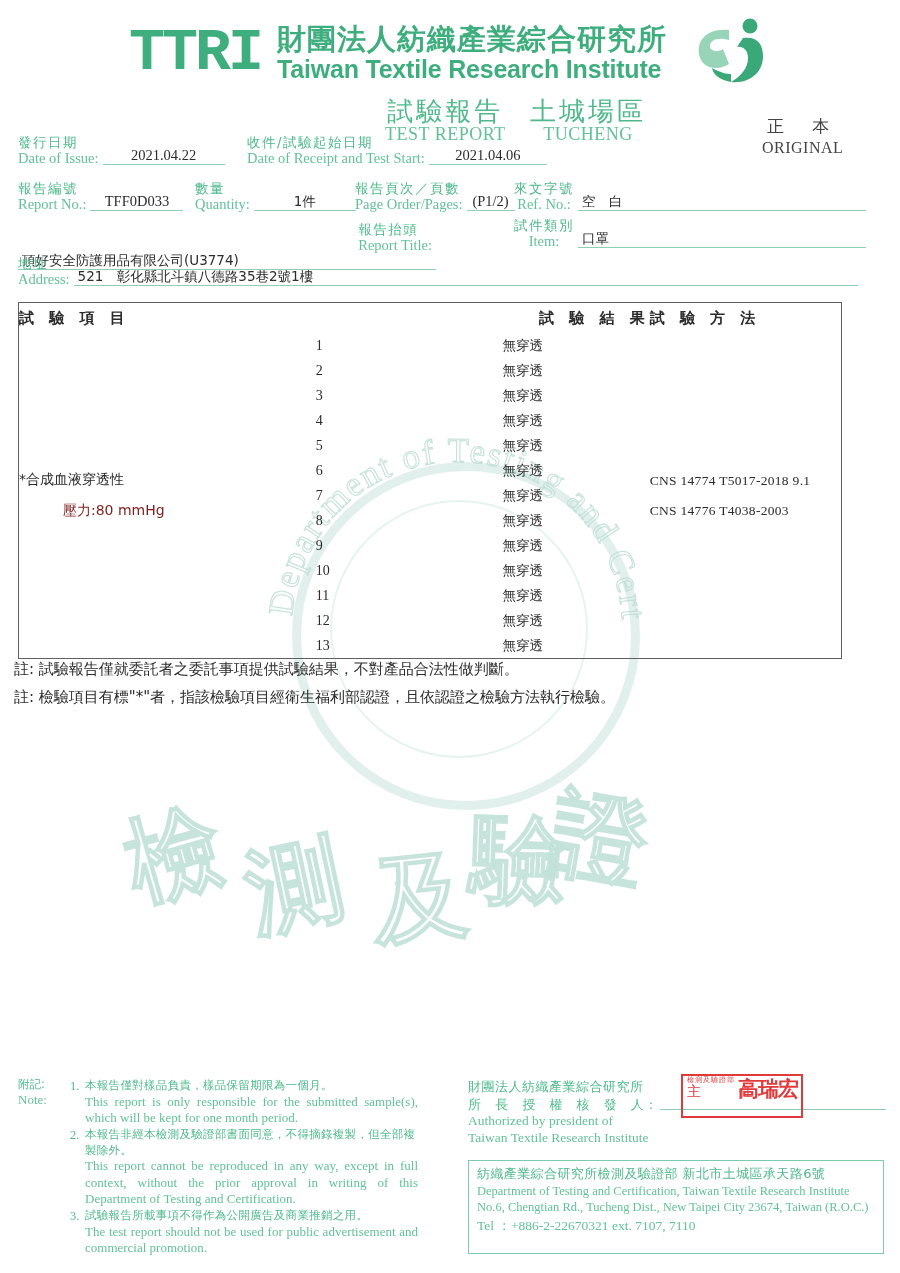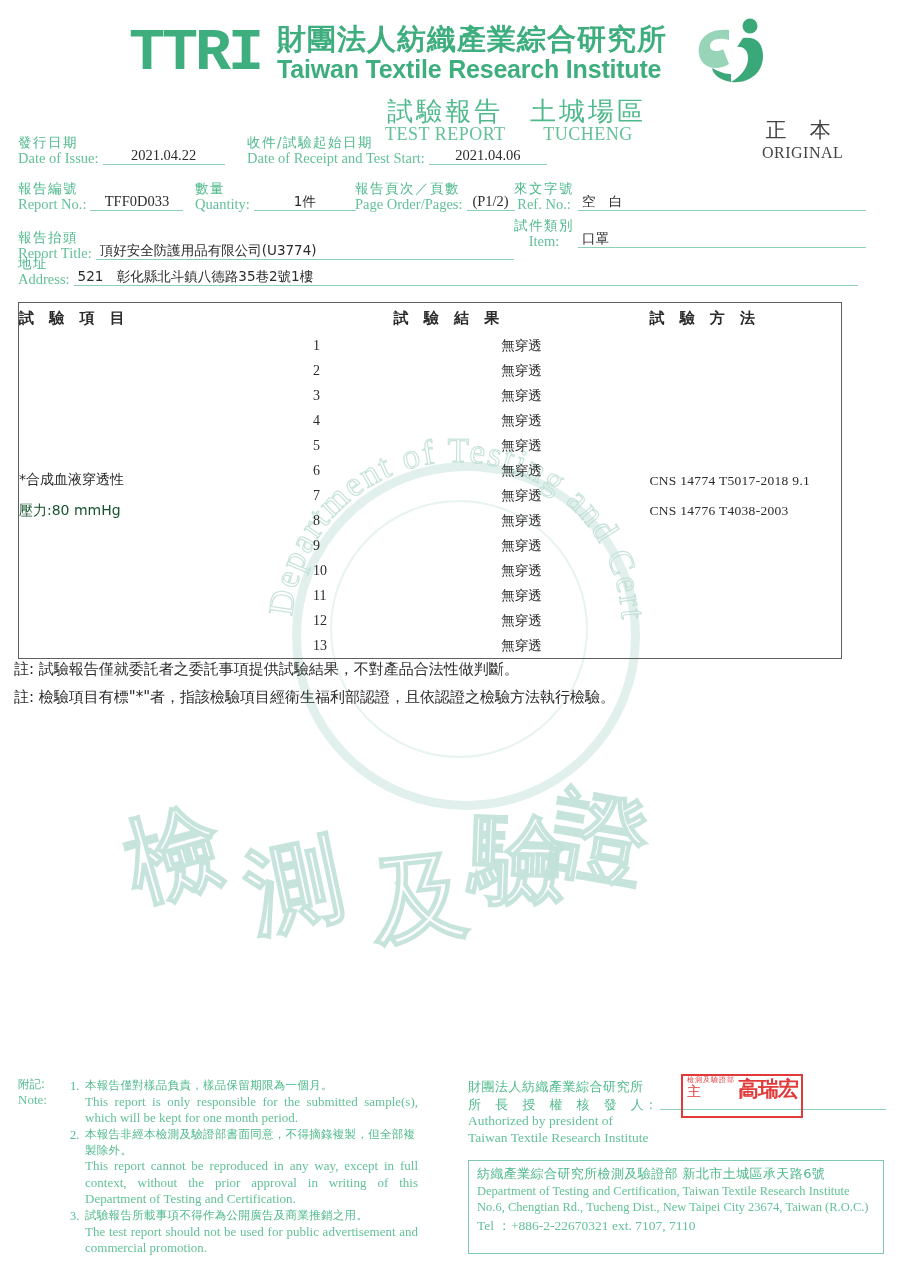--- a/index.html
+++ b/index.html
@@ -137,21 +137,21 @@
     font-size: 26px; font-weight: 400; color: #4fb98c; letter-spacing: 3px;
   }
   .t-en {
     font-family: "Liberation Serif", serif;
     font-size: 18px; color: #63c199; letter-spacing: 0.5px;
   }
   .site-block { position: absolute; left: 530px; top: 0; text-align: center; line-height: 1.05; }
   .orig-block {
     position: absolute; left: 762px; top: 20px; text-align: center; line-height: 1.2;
   }
-  .orig-cn { font-family: Liberation Serif, serif; font-size: 21px; letter-spacing: 9px; color: #444; }
+  .orig-cn { font-family: Liberation Mono, monospace; font-size: 17px; letter-spacing: 9px; color: #444; }
   .orig-en { font-family: "Liberation Serif", serif; font-size: 16px; color: #444; letter-spacing: 0.5px; }
 
   
   .meta { position: absolute; left: 0; top: 136px; width: 900px; }
   .fld { position: absolute; display: flex; align-items: flex-end; }
   .lbl { line-height: 1.0; margin-right: 4px; }
   .lbl .cn {
     display: block;
     font-family: "DejaVu Sans", sans-serif;
     font-size: 13.5px; color: #4fb98c; letter-spacing: 1.5px; white-space: nowrap;
@@ -191,36 +191,36 @@
   }
   .hdr-cell {
     height: 30px;
     font-family: "DejaVu Sans", sans-serif;
     font-size: 15px;
     letter-spacing: 5px;
     color: #2b2b2b;
     border-bottom: 1.2px solid #5f5f5f;
   }
   .hdr-item { padding-left: 12px; text-align: left; }
-  .hdr-res  { text-align: left; border-left: 1.1px solid #6a6a6a; padding-right: 8px;}
+  .hdr-res  { text-align: right; border-left: 1.1px solid #6a6a6a; padding-right: 8px;}
   .hdr-mth  { text-align: left; padding-left: 12px; border-left: 1.2px solid #5f5f5f; }
 
   .c-item {
     width: 315px;
     vertical-align: top;
     padding: 7px 0 0 10px;
     border-right: 1.1px solid #6a6a6a;
   }
   .item-name {
     font-family: "DejaVu Sans", sans-serif;
     font-size: 14px; color: #2b2b2b; line-height: 1.0; white-space: nowrap;
   }
   .item-cond {
     font-family: "DejaVu Sans", sans-serif;
-    font-size: 14px; color: #14532d; margin-top: 16px; white-space: nowrap;
+    font-size: 14px; color: #7f1d1d; margin-top: 16px; white-space: nowrap; margin-left: 44px;
   }
   .c-no {
     width: 88px;
     font-family: "Liberation Serif", serif;
     font-size: 14px;
     padding-left: 7px;
     border-bottom: 1.1px solid #8a8a8a;
     border-right: 1.1px solid #6a6a6a;
     height: 25px;
   }
@@ -457,21 +457,21 @@
       </div>
 
       <div class="fld" style="left:514px; top:46px;">
         <div class="lbl">
           <span class="cn">來文字號</span>
           <span class="en">Ref. No.:</span>
         </div>
         <div class="val cjk left" style="width:288px;">空　白</div>
       </div>
 
-      <div class="fld" style="left:18px; top:95px;">
+      <div class="fld" style="left:18px; top:87px;flex-direction:column;">
         <div class="lbl">
           <span class="cn">報告抬頭</span>
           <span class="en">Report Title:</span>
         </div>
         <div class="val cjk left" style="width:418px;">頂好安全防護用品有限公司(U3774)</div>
       </div>
 
       <div class="fld" style="left:514px; top:83px;">
         <div class="lbl">
           <span class="cn">試件類別</span>

